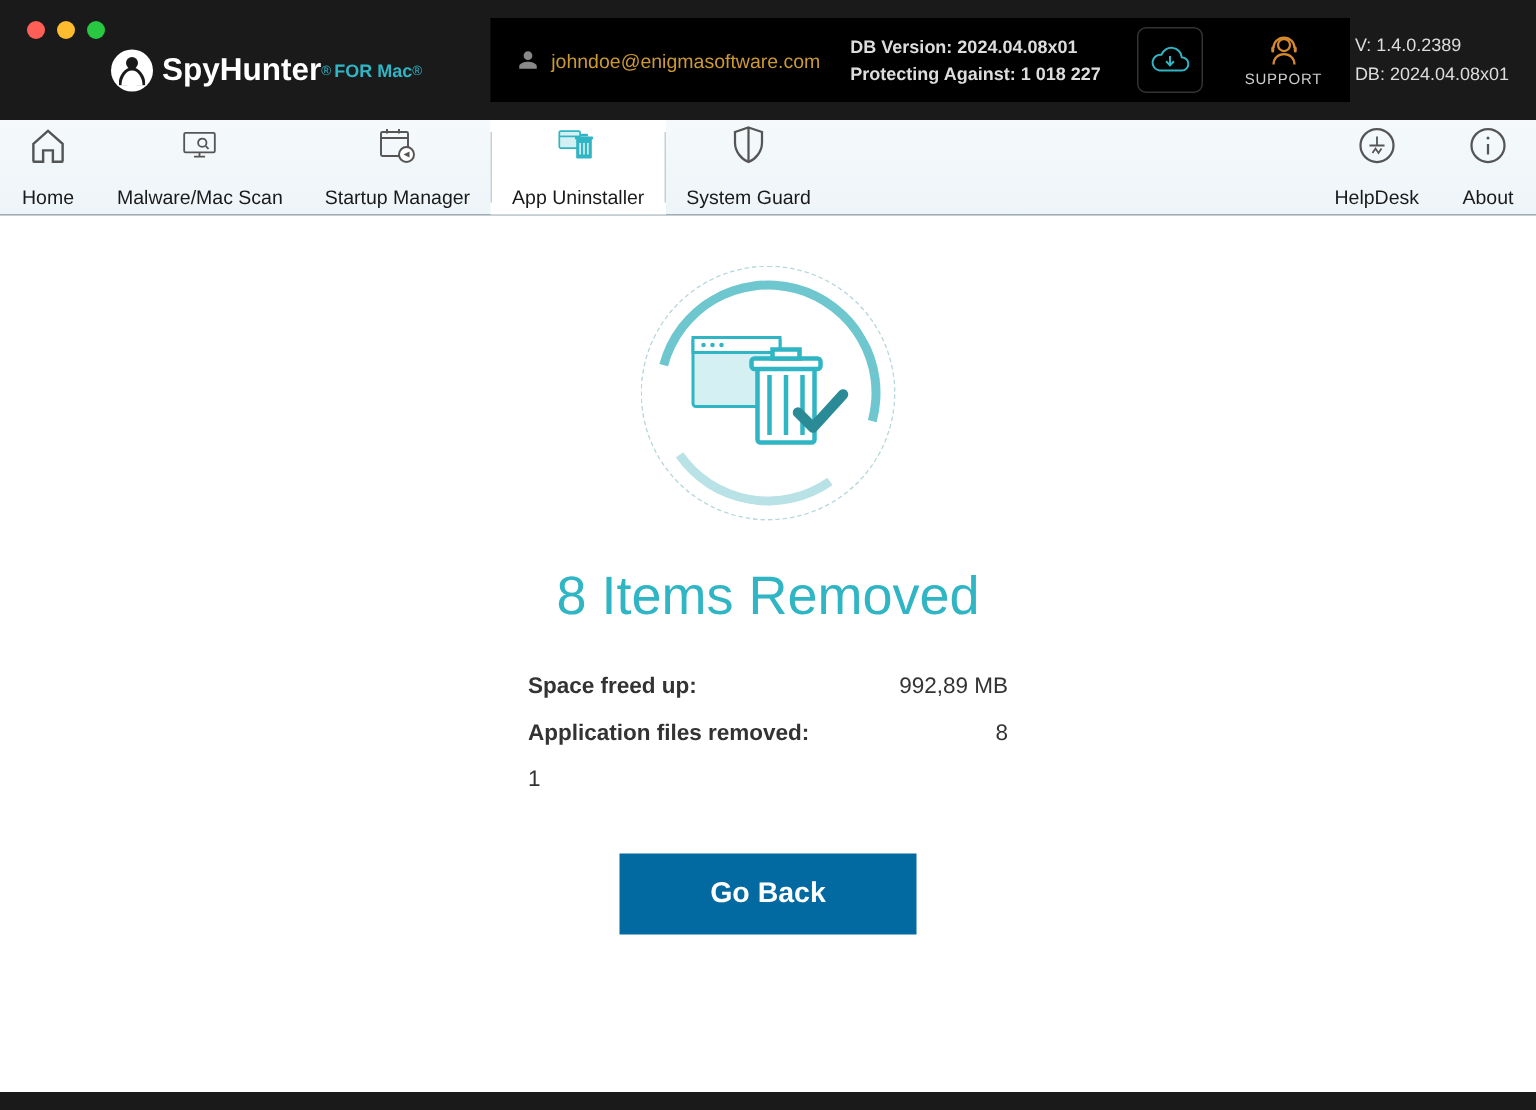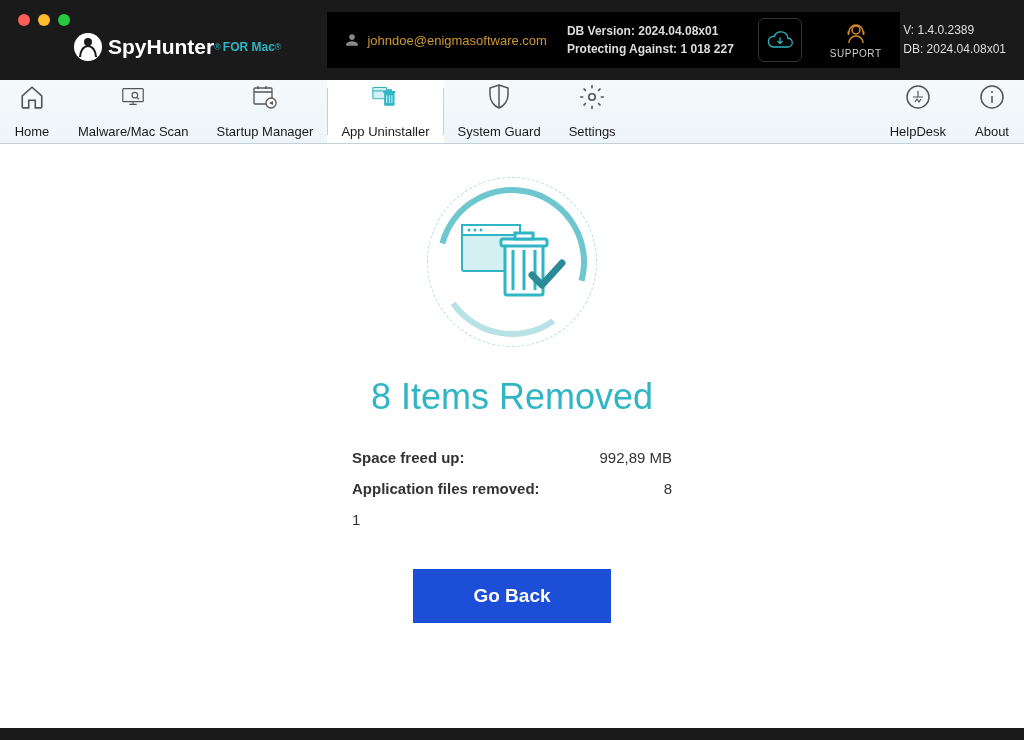--- a/index.html
+++ b/index.html
@@ -39,21 +39,21 @@
 .dashed-circle { position: absolute; width: 170px; height: 170px; border: 1px dashed #b8d8dc; border-radius: 50%; }
 .arc { position: absolute; border: 6px solid transparent; border-radius: 50%; }
 .arc1 { width: 150px; height: 150px; border-top-color: #6ec7ce; border-right-color: #6ec7ce; transform: rotate(-30deg); }
 .arc2 { width: 150px; height: 150px; border-bottom-color: #b8e2e6; transform: rotate(10deg); }
 .illus-center { position: relative; }
 .result-title { color: #2fb5c4; font-size: 36px; font-weight: 400; margin-top: 24px; }
 .stats { margin-top: 24px; width: 320px; }
 .stat-row { display: flex; justify-content: space-between; padding: 7px 0; gap: 48px; }
 .stat-label { font-weight: 700; color: #333; font-size: 15px; }
 .stat-value { color: #333; font-size: 15px; }
-.go-back-btn { margin-top: 34px; background: #1d4ed8; color: #fff; border: none; padding: 16px 60px; font-size: 19px; font-weight: 700; cursor: pointer; }
+.go-back-btn { margin-top: 34px; background: #0369a1; color: #fff; border: none; padding: 16px 60px; font-size: 19px; font-weight: 700; cursor: pointer; }
 .bottom-bar { height: 12px; background: #1a1a1a; }
 svg { display: block; }
 </style>
 </head>
 <body>
 
 <div class="titlebar">
   <div class="traffic-lights">
     <div class="traffic-light tl-red"></div>
     <div class="traffic-light tl-yellow"></div>
@@ -150,29 +150,20 @@
     <span class="toolbar-label">App Uninstaller</span>
   </div>
   <div class="toolbar-item">
     <span class="toolbar-icon">
       <svg width="22" height="26" viewBox="0 0 22 26" fill="none" stroke="#555" stroke-width="1.5">
           <path d="M11 1l9 3v7c0 6-4 11-9 13-5-2-9-7-9-13V4l9-3z"></path>
           <path d="M11 1v23"></path>
         </svg>
     </span>
     <span class="toolbar-label">System Guard</span>
-  </div>
-  <div class="toolbar-item">
-    <span class="toolbar-icon">
-      <svg width="26" height="26" viewBox="0 0 24 24" fill="none" stroke="#555" stroke-width="1.5">
-          <circle cx="12" cy="12" r="3"></circle>
-          <path d="M12 1v3m0 16v3M4.2 4.2l2.1 2.1m11.4 11.4l2.1 2.1M1 12h3m16 0h3M4.2 19.8l2.1-2.1m11.4-11.4l2.1-2.1"></path>
-        </svg>
-    </span>
-    <span class="toolbar-label">Settings</span>
   </div>
   <div class="toolbar-spacer"></div>
   <div class="toolbar-item">
     <span class="toolbar-icon">
       <svg width="26" height="26" viewBox="0 0 26 26" fill="none" stroke="#555" stroke-width="1.5">
           <circle cx="13" cy="13" r="11"></circle>
           <path d="M13 7v6M8 13h10M10 18l2-3 2 3 2-3" stroke-width="1.2"></path>
         </svg>
     </span>
     <span class="toolbar-label">HelpDesk</span>

